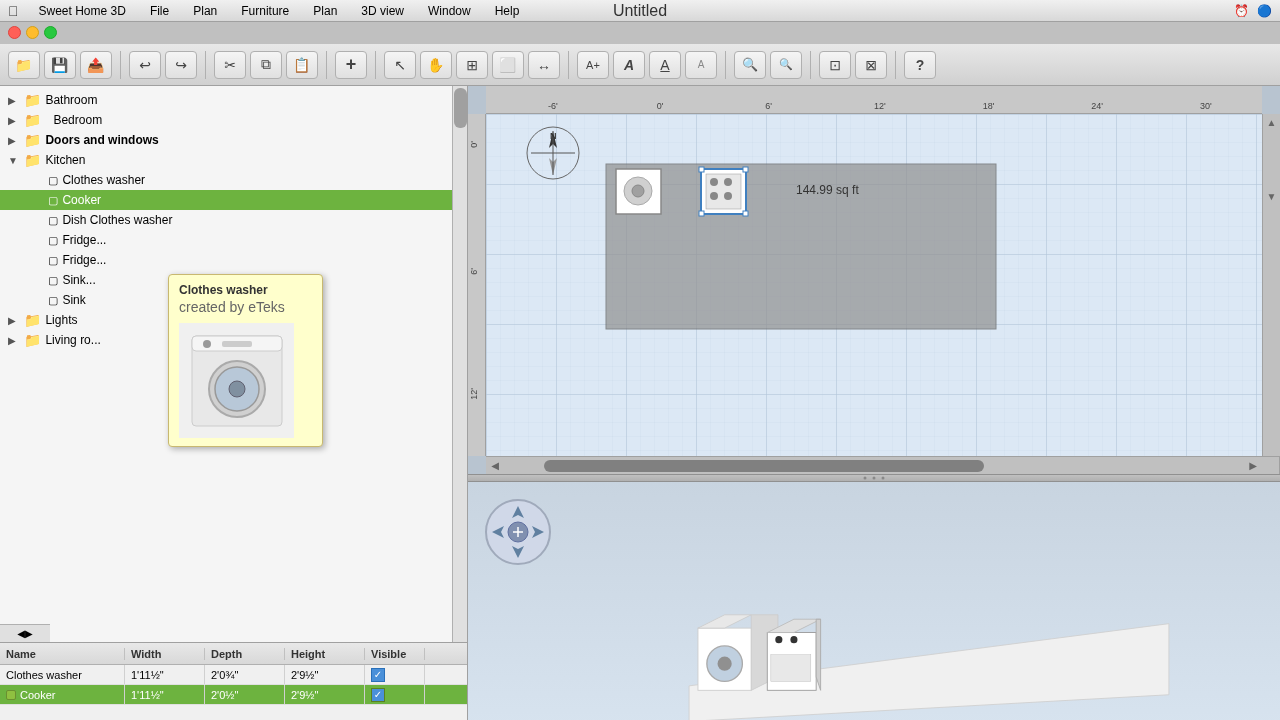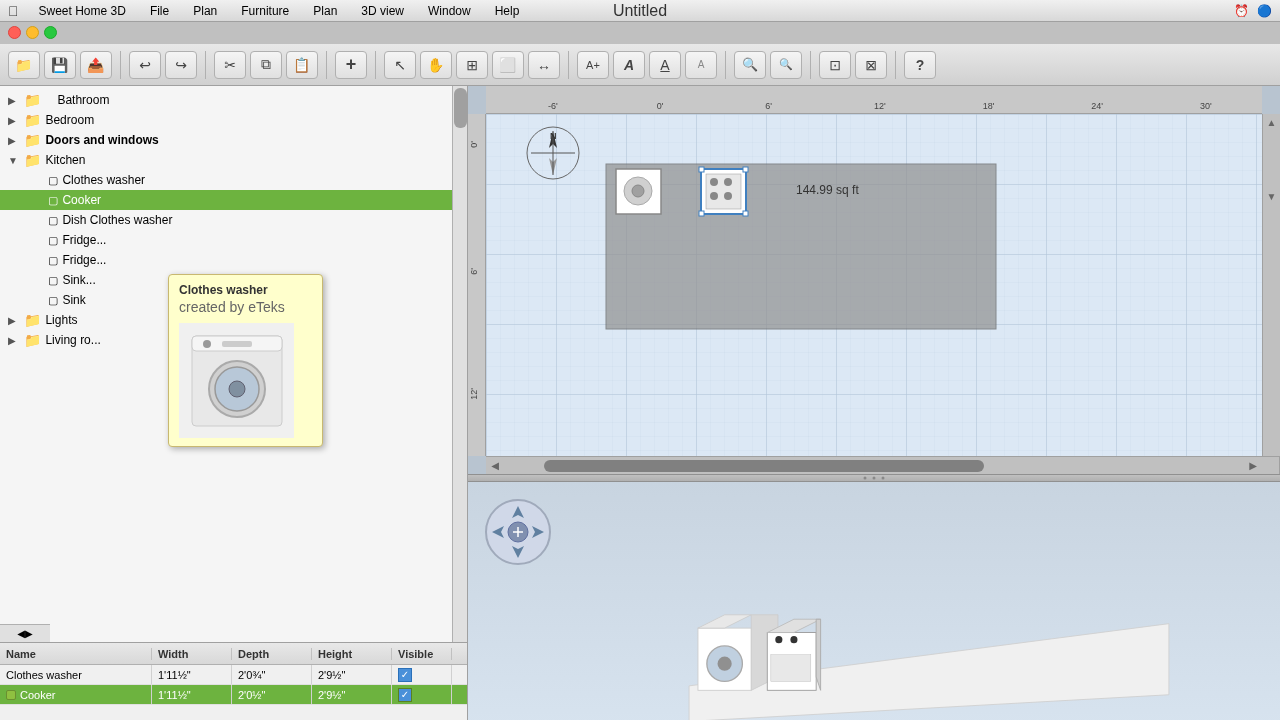--- a/index.html
+++ b/index.html
@@ -103,21 +103,21 @@
       height: 22px;
       align-items: center;
     }
     .table-col {
       padding: 0 6px;
       font-size: 11px;
       font-weight: 600;
       color: #333;
       border-right: 1px solid #c0c0c0;
     }
-    .col-name { width: 152px; }
+    .col-name { width: 125px; }
     .col-width { width: 80px; }
     .col-depth { width: 80px; }
     .col-height { width: 80px; }
     .col-visible { width: 60px; }
 
     .table-row-item {
       display: flex;
       align-items: center;
       height: 20px;
       border-bottom: 1px solid #e0e0e0;
@@ -325,27 +325,27 @@
 <div class="main-layout" style="position:absolute;top:86px;left:0;right:0;bottom:0;">
 
   <div class="left-panel">
 
     <div class="tree-area" style="position:relative;">
       <div class="tree-container">
 
         <div class="tree-item">
           <span class="tree-arrow">▶</span>
           <span class="folder-icon">📁</span>
-          <span style="margin-left:16px;">Bathroom</span>
+          <span style="margin-left:4px;">Bathroom</span>
         </div>
 
         <div class="tree-item">
           <span class="tree-arrow">▶</span>
           <span class="folder-icon">📁</span>
-          <span style="margin-left:4px;">Bedroom</span>
+          <span style="margin-left:12px;">Bedroom</span>
         </div>
 
         <div class="tree-item">
           <span class="tree-arrow">▶</span>
           <span class="folder-icon">📁</span>
           <span style="margin-left:4px;font-weight:bold;">Doors and windows</span>
         </div>
 
         <div class="tree-item">
           <span class="tree-arrow">▼</span>

